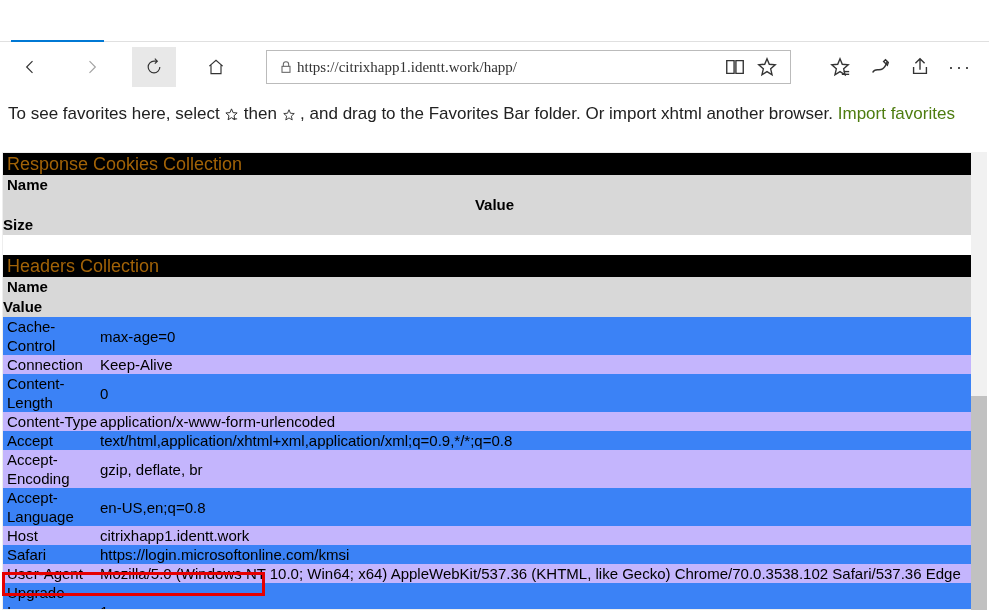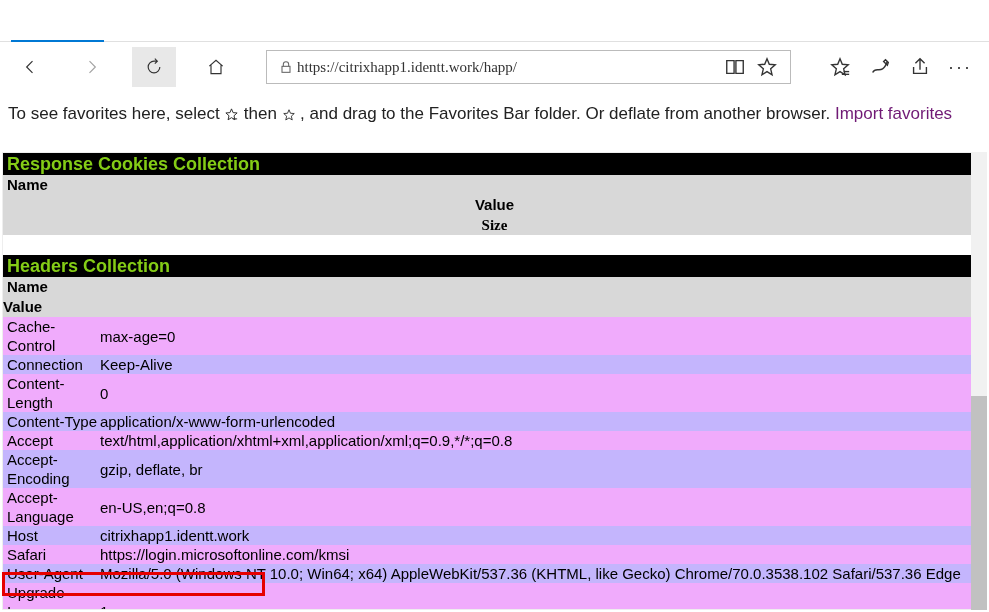--- a/index.html
+++ b/index.html
@@ -14,34 +14,34 @@
     .tb-btn svg { width: 20px; height: 20px; stroke: #333; fill: none; stroke-width: 1.4; }
     .addr-wrap { flex: 1; display: flex; align-items: center; height: 34px; border: 1px solid #bbb; background: #fff; margin: 0 10px; padding: 0 8px; }
     .addr-wrap .lock { width: 22px; display:flex; align-items:center; justify-content:center; }
     .addr-wrap input { flex: 1; border: none; outline: none; font-size: 15px; font-family: "Segoe UI"; color: #333; }
     .addr-right { display:flex; gap: 10px; align-items:center; padding-right:4px; }
     .right-icons { display:flex; gap: 18px; align-items:center; padding: 0 10px; }
     .ic { width:22px; height:22px; display:flex; align-items:center; justify-content:center; }
 
     .fav-bar { padding: 10px 8px 12px 8px; font-size: 17px; color: #222; line-height: 1.4; }
     .fav-bar .star-inline { font-size: 16px; }
-    .fav-bar a { color: #701a75; text-decoration: none; }
+    .fav-bar a { color: #4d7c0f; text-decoration: none; }
 
     .content-host { position: absolute; left: 2px; right: 2px; top: 152px; bottom: 2px; overflow: hidden; border: 1px solid #eee; }
     .page { width: 100%; font-family: "Segoe UI", Arial, sans-serif; font-size: 15px; }
-    .sec-title { background: #000; color: #84cc16; font-weight: bold; padding: 0 4px; font-size: 18px; line-height: 22px; }
+    .sec-title { background: #000; color: #a16207; font-weight: normal; padding: 0 4px; font-size: 18px; line-height: 22px; }
     .hdr-row { background: #d8d8d8; display: flex; font-weight: bold; line-height: 20px; font-size: 15px; flex-direction: column; }
     .hdr-row .c1 { width: 95px; padding-left: 4px; }
     .hdr-row .c2 { flex: 1; }
     .hdr-row.cookies .c1 { flex: 1; text-align:left; padding-left:4px; }
     .hdr-row.cookies .c2 { flex: 1; text-align:center; }
-    .hdr-row.cookies .c3 { flex: 1; text-align:center;font-family:Liberation Serif, serif; }
+    .hdr-row.cookies .c3 { flex: 1; text-align:left; }
 
     .data-row { display: flex; line-height: 19px; font-size: 15px; align-items: center; }
-    .data-row.odd { background: #f0abfc; }
+    .data-row.odd { background: #3b82f6; }
     .data-row.even { background: #c4b5fd; }
     .data-row .c1 { width: 95px; padding-left: 4px; word-wrap: break-word; }
     .data-row .c2 { flex: 1; padding-left: 2px; word-wrap: break-word; }
 
     .spacer { height: 20px; }
 
     .highlight-box { border: 3px solid #e60000; position: absolute; left: 2px; top: 572px; width: 263px; height: 24px; pointer-events: none; }
 
     .scrollbar { position: absolute; right: 2px; top: 152px; bottom: 2px; width: 16px; background: #f1f1f1; }
     .scrollbar .thumb { position: absolute; top: 244px; bottom: 0; left: 0; right: 0; background: #c1c1c1; }
@@ -127,21 +127,21 @@
         <path d="M12 3 L14.5 9 L21 9.5 L16 14 L17.5 20.5 L12 17 L6.5 20.5 L8 14 L3 9.5 L9.5 9 Z"></path>
         <line x1="14" y1="19" x2="21" y2="19"></line>
       </svg>
   </span>
   <span> then </span>
   <span class="star-inline">
     <svg viewBox="0 0 24 24" width="14" height="14" stroke="#333" fill="none" stroke-width="1.6" style="vertical-align:middle">
         <path d="M12 3 L14.5 9 L21 9.5 L16 14 L17.5 20.5 L12 17 L6.5 20.5 L8 14 L3 9.5 L9.5 9 Z"></path>
       </svg>
   </span>
-  <span>, and drag to the Favorites Bar folder. Or deflate from another browser. </span>
+  <span>, and drag to the Favorites Bar folder. Or import xhtml another browser. </span>
   <a href="#">Import favorites</a>
 </div>
 
 <div class="content-host">
   <div class="page">
 
     <div class="sec-title">Response Cookies Collection</div>
     <div class="hdr-row cookies">
       <div class="c1">Name</div>
       <div class="c2">Value</div>

